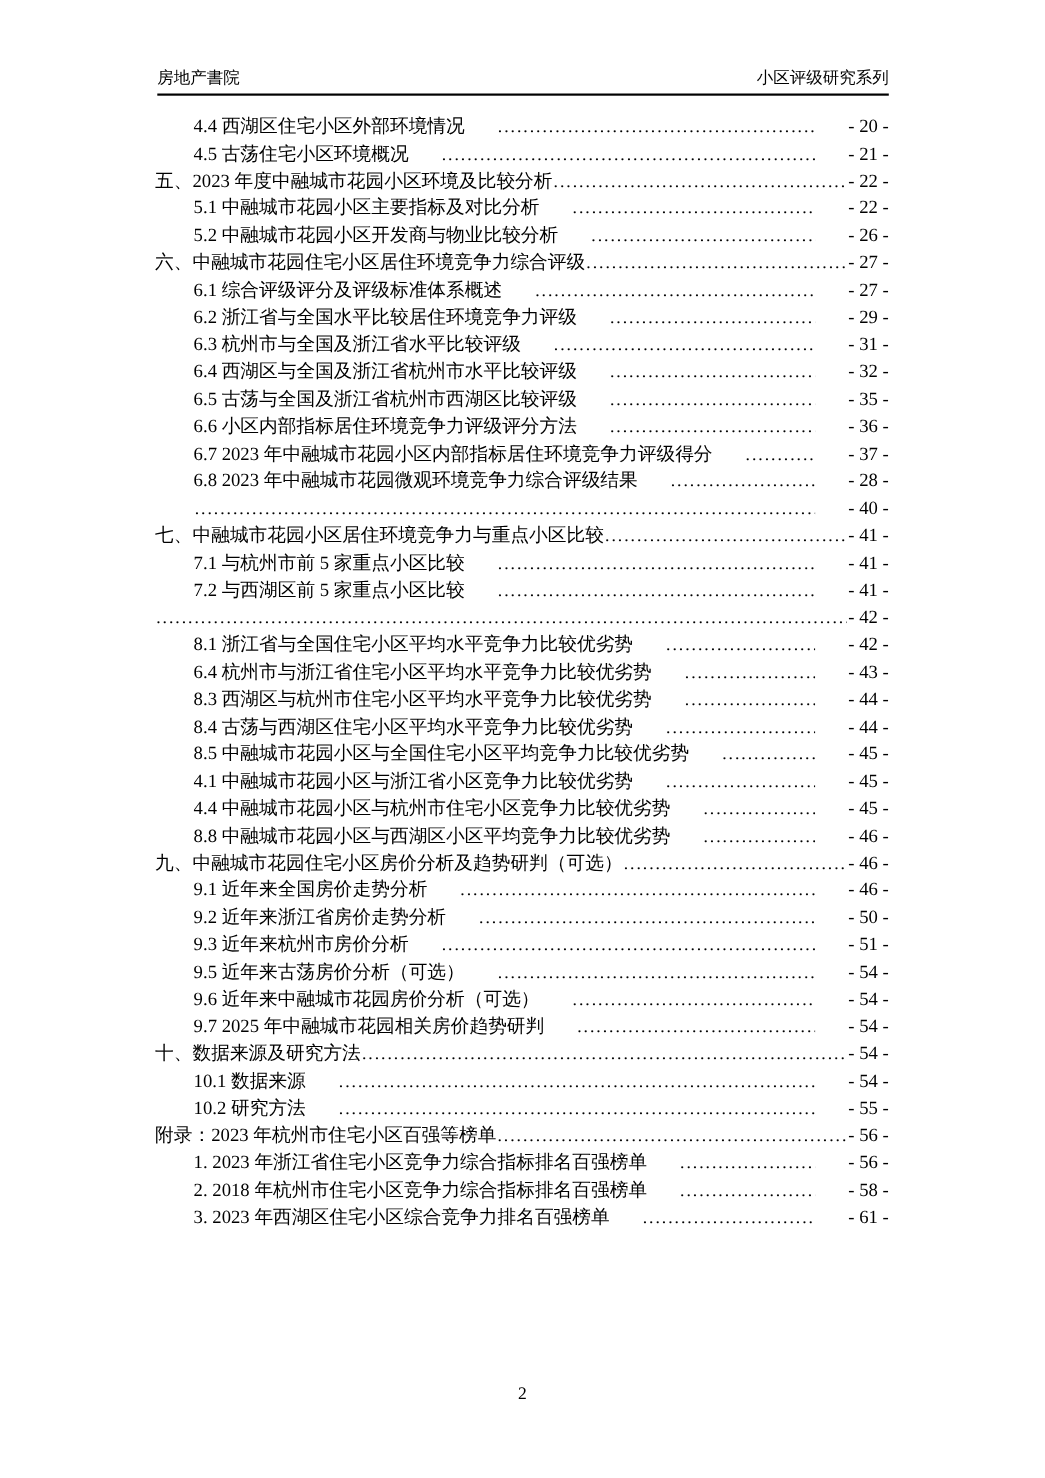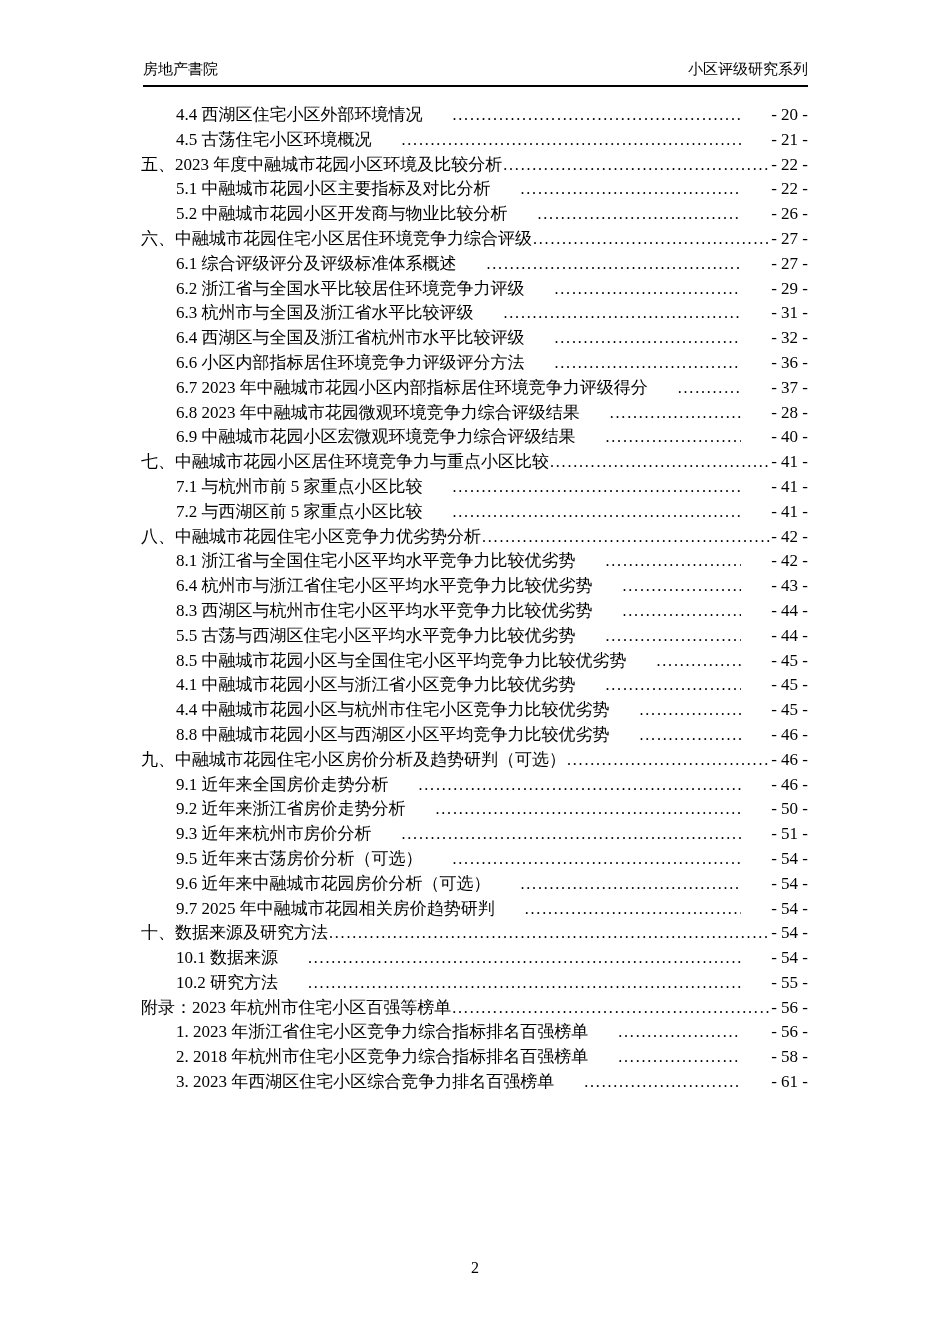--- a/index.html
+++ b/index.html
@@ -20,21 +20,21 @@
     left: 143px;
     right: 142px;
     top: 61px;
     display: flex;
     justify-content: space-between;
     align-items: flex-end;
     font-size: 15px;
     line-height: 20px;
     padding-bottom: 4px;
     border-bottom: 2.5px solid #000;
-    font-family: Liberation Mono, monospace;
+    font-family: Liberation Serif, serif;
   }
   .toc {
     position: absolute;
     left: 141px;
     right: 142px;
     top: 103px;
   }
   .toc-row {
     display: flex;
     align-items: baseline;
@@ -125,76 +125,79 @@
       <span class="title">6.3 杭州市与全国及浙江省水平比较评级</span>
       <span class="dots"></span>
       <span class="pg">- 31 -</span>
     </div>
     <div class="toc-row lvl2">
       <span class="title">6.4 西湖区与全国及浙江省杭州市水平比较评级</span>
       <span class="dots"></span>
       <span class="pg">- 32 -</span>
     </div>
     <div class="toc-row lvl2">
+      <span class="title">6.5 古荡与全国及浙江省杭州市西湖区比较评级</span>
+      <span class="dots"></span>
+      <span class="pg">- 35 -</span>
+    </div>
+    <div class="toc-row lvl2">
       <span class="title">6.6 小区内部指标居住环境竞争力评级评分方法</span>
       <span class="dots"></span>
       <span class="pg">- 36 -</span>
     </div>
     <div class="toc-row lvl2">
       <span class="title">6.7 2023 年中融城市花园小区内部指标居住环境竞争力评级得分</span>
       <span class="dots"></span>
       <span class="pg">- 37 -</span>
     </div>
     <div class="toc-row lvl2">
       <span class="title">6.8 2023 年中融城市花园微观环境竞争力综合评级结果</span>
       <span class="dots"></span>
       <span class="pg">- 28 -</span>
     </div>
     <div class="toc-row lvl2">
-      <span class="title">6.9 中融城市花园小区宏微观环境竞争力综合评级结果</span>
       <span class="dots"></span>
       <span class="pg">- 40 -</span>
     </div>
     <div class="toc-row lvl1">
       <span class="title">七、中融城市花园小区居住环境竞争力与重点小区比较</span>
       <span class="dots"></span>
       <span class="pg">- 41 -</span>
     </div>
     <div class="toc-row lvl2">
       <span class="title">7.1 与杭州市前 5 家重点小区比较</span>
       <span class="dots"></span>
       <span class="pg">- 41 -</span>
     </div>
     <div class="toc-row lvl2">
       <span class="title">7.2 与西湖区前 5 家重点小区比较</span>
       <span class="dots"></span>
       <span class="pg">- 41 -</span>
     </div>
     <div class="toc-row lvl1">
-      <span class="title">八、中融城市花园住宅小区竞争力优劣势分析</span>
       <span class="dots"></span>
       <span class="pg">- 42 -</span>
     </div>
     <div class="toc-row lvl2">
       <span class="title">8.1 浙江省与全国住宅小区平均水平竞争力比较优劣势</span>
       <span class="dots"></span>
       <span class="pg">- 42 -</span>
     </div>
     <div class="toc-row lvl2">
       <span class="title">6.4 杭州市与浙江省住宅小区平均水平竞争力比较优劣势</span>
       <span class="dots"></span>
       <span class="pg">- 43 -</span>
     </div>
     <div class="toc-row lvl2">
       <span class="title">8.3 西湖区与杭州市住宅小区平均水平竞争力比较优劣势</span>
       <span class="dots"></span>
       <span class="pg">- 44 -</span>
     </div>
     <div class="toc-row lvl2">
-      <span class="title">5.5 古荡与西湖区住宅小区平均水平竞争力比较优劣势</span>
+      <span class="title">8.4 古荡与西湖区住宅小区平均水平竞争力比较优劣势</span>
       <span class="dots"></span>
       <span class="pg">- 44 -</span>
     </div>
     <div class="toc-row lvl2">
       <span class="title">8.5 中融城市花园小区与全国住宅小区平均竞争力比较优劣势</span>
       <span class="dots"></span>
       <span class="pg">- 45 -</span>
     </div>
     <div class="toc-row lvl2">
       <span class="title">4.1 中融城市花园小区与浙江省小区竞争力比较优劣势</span>

